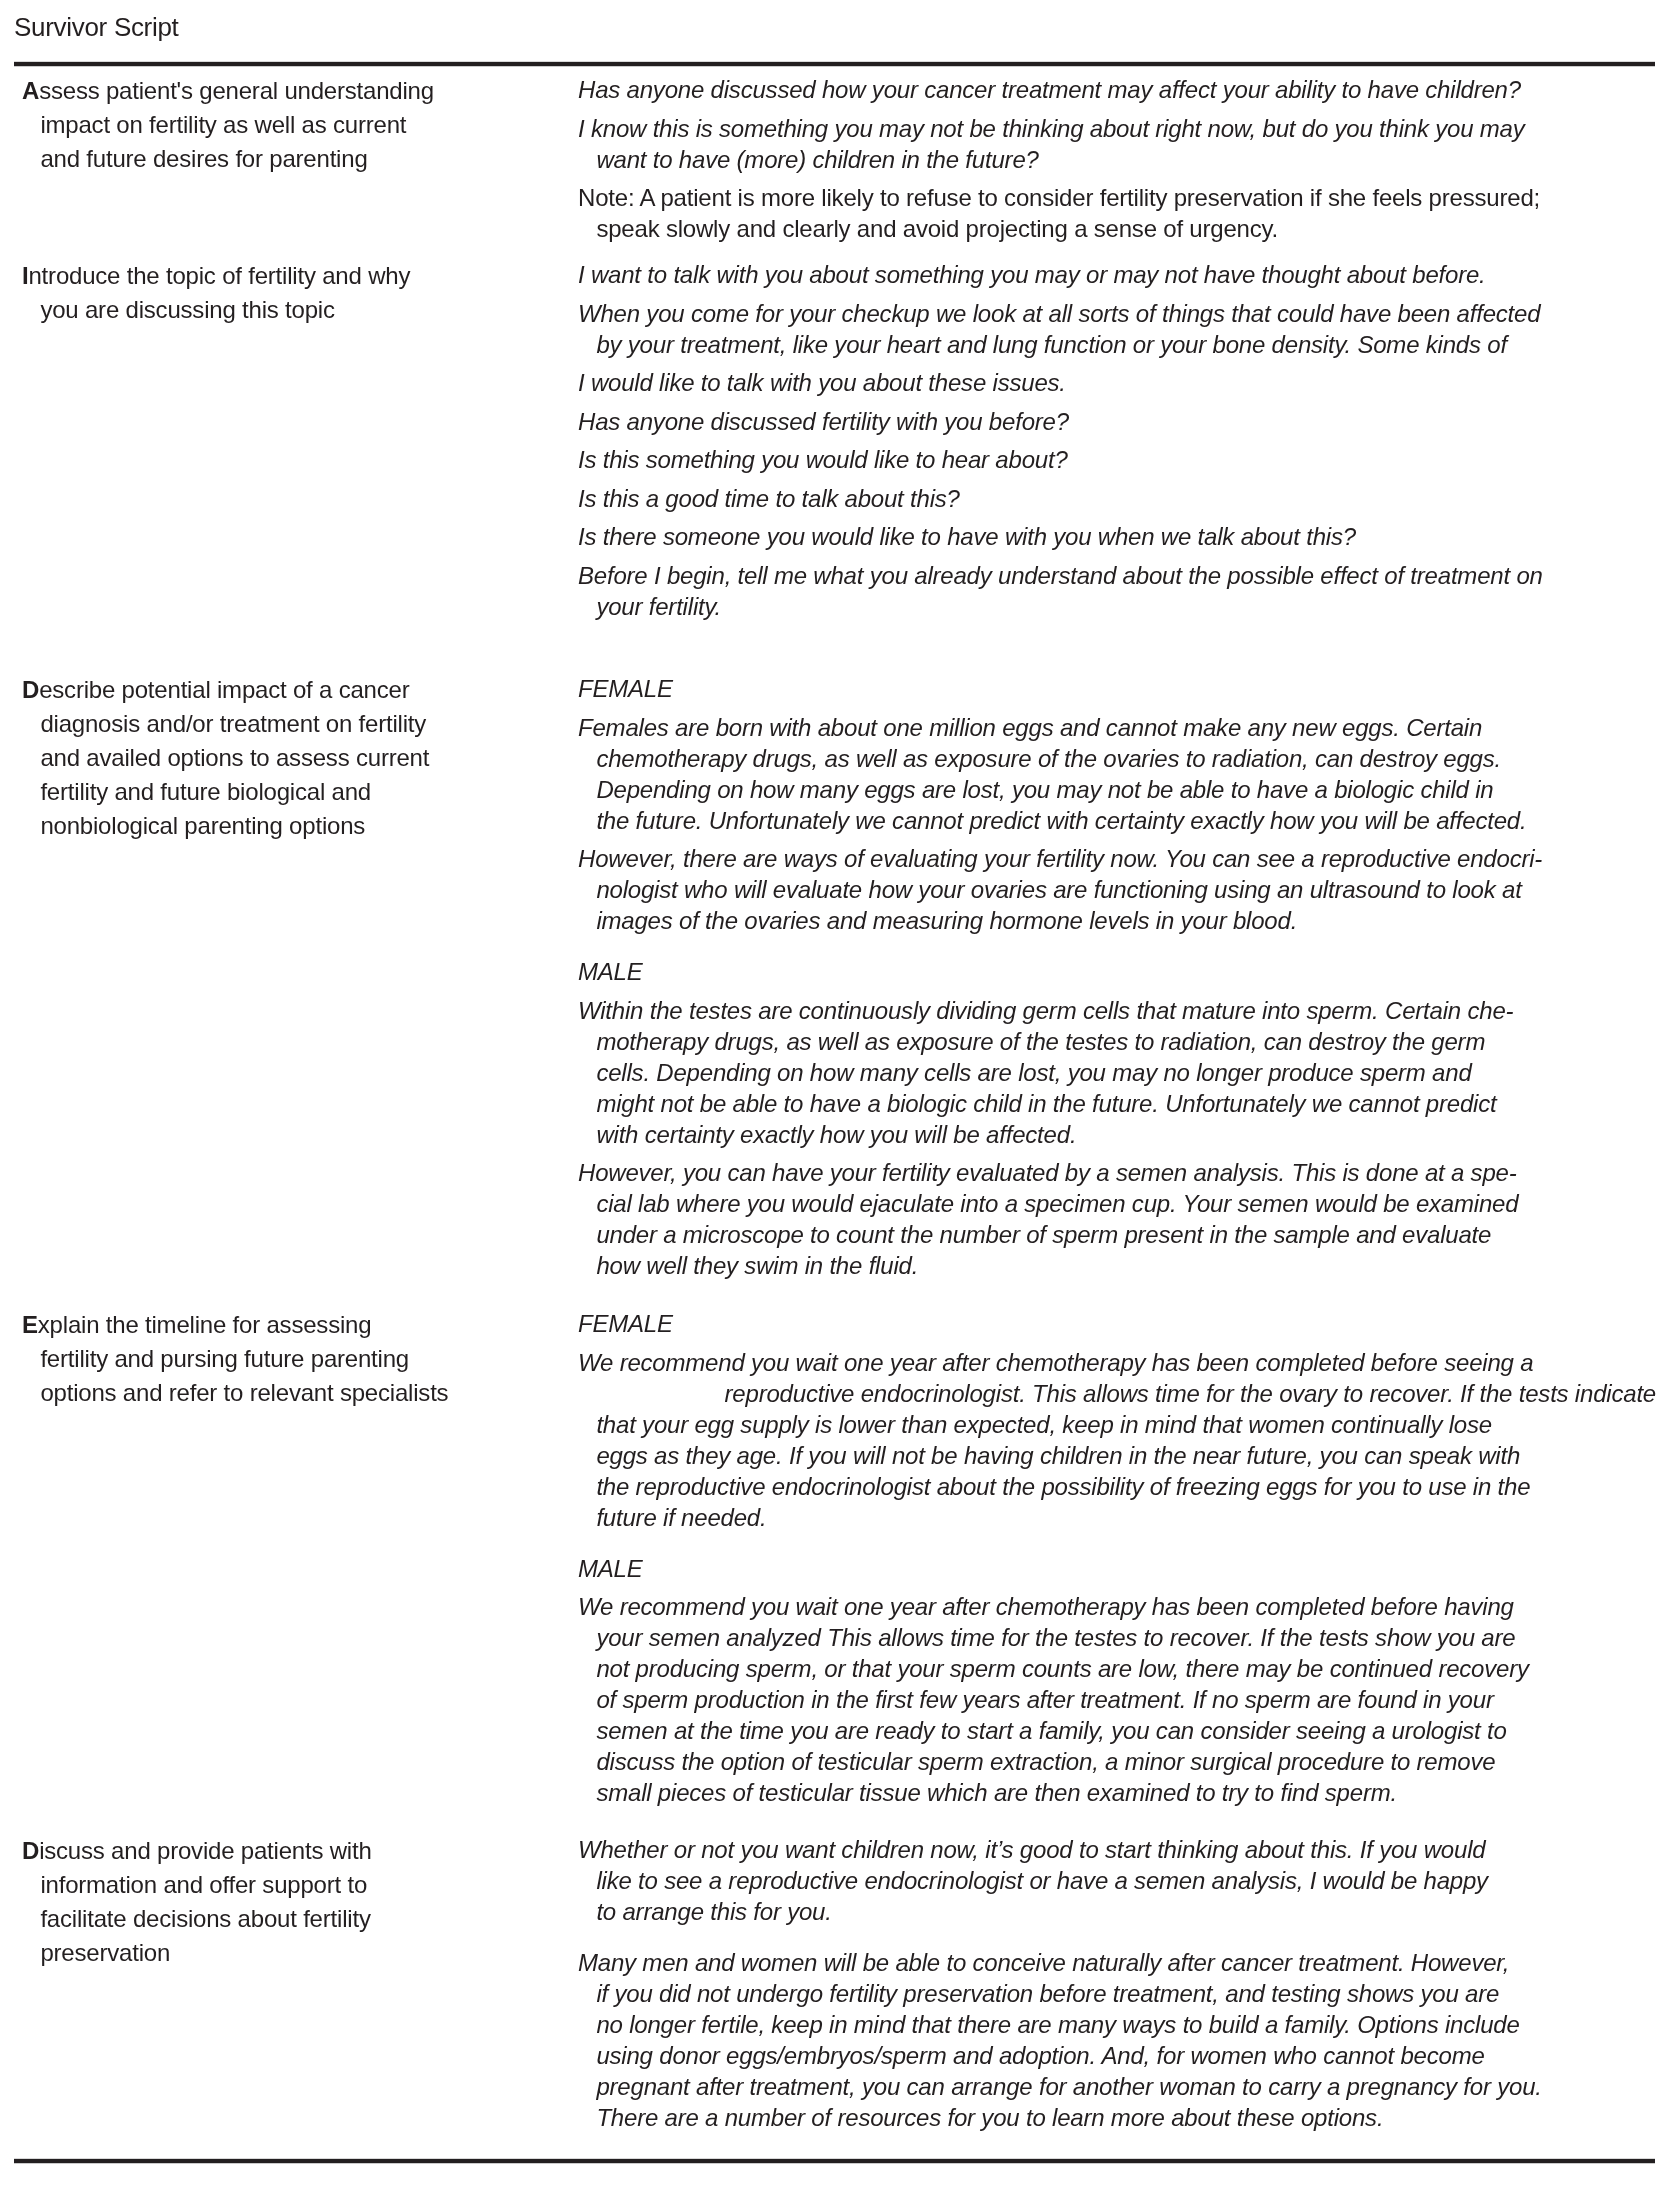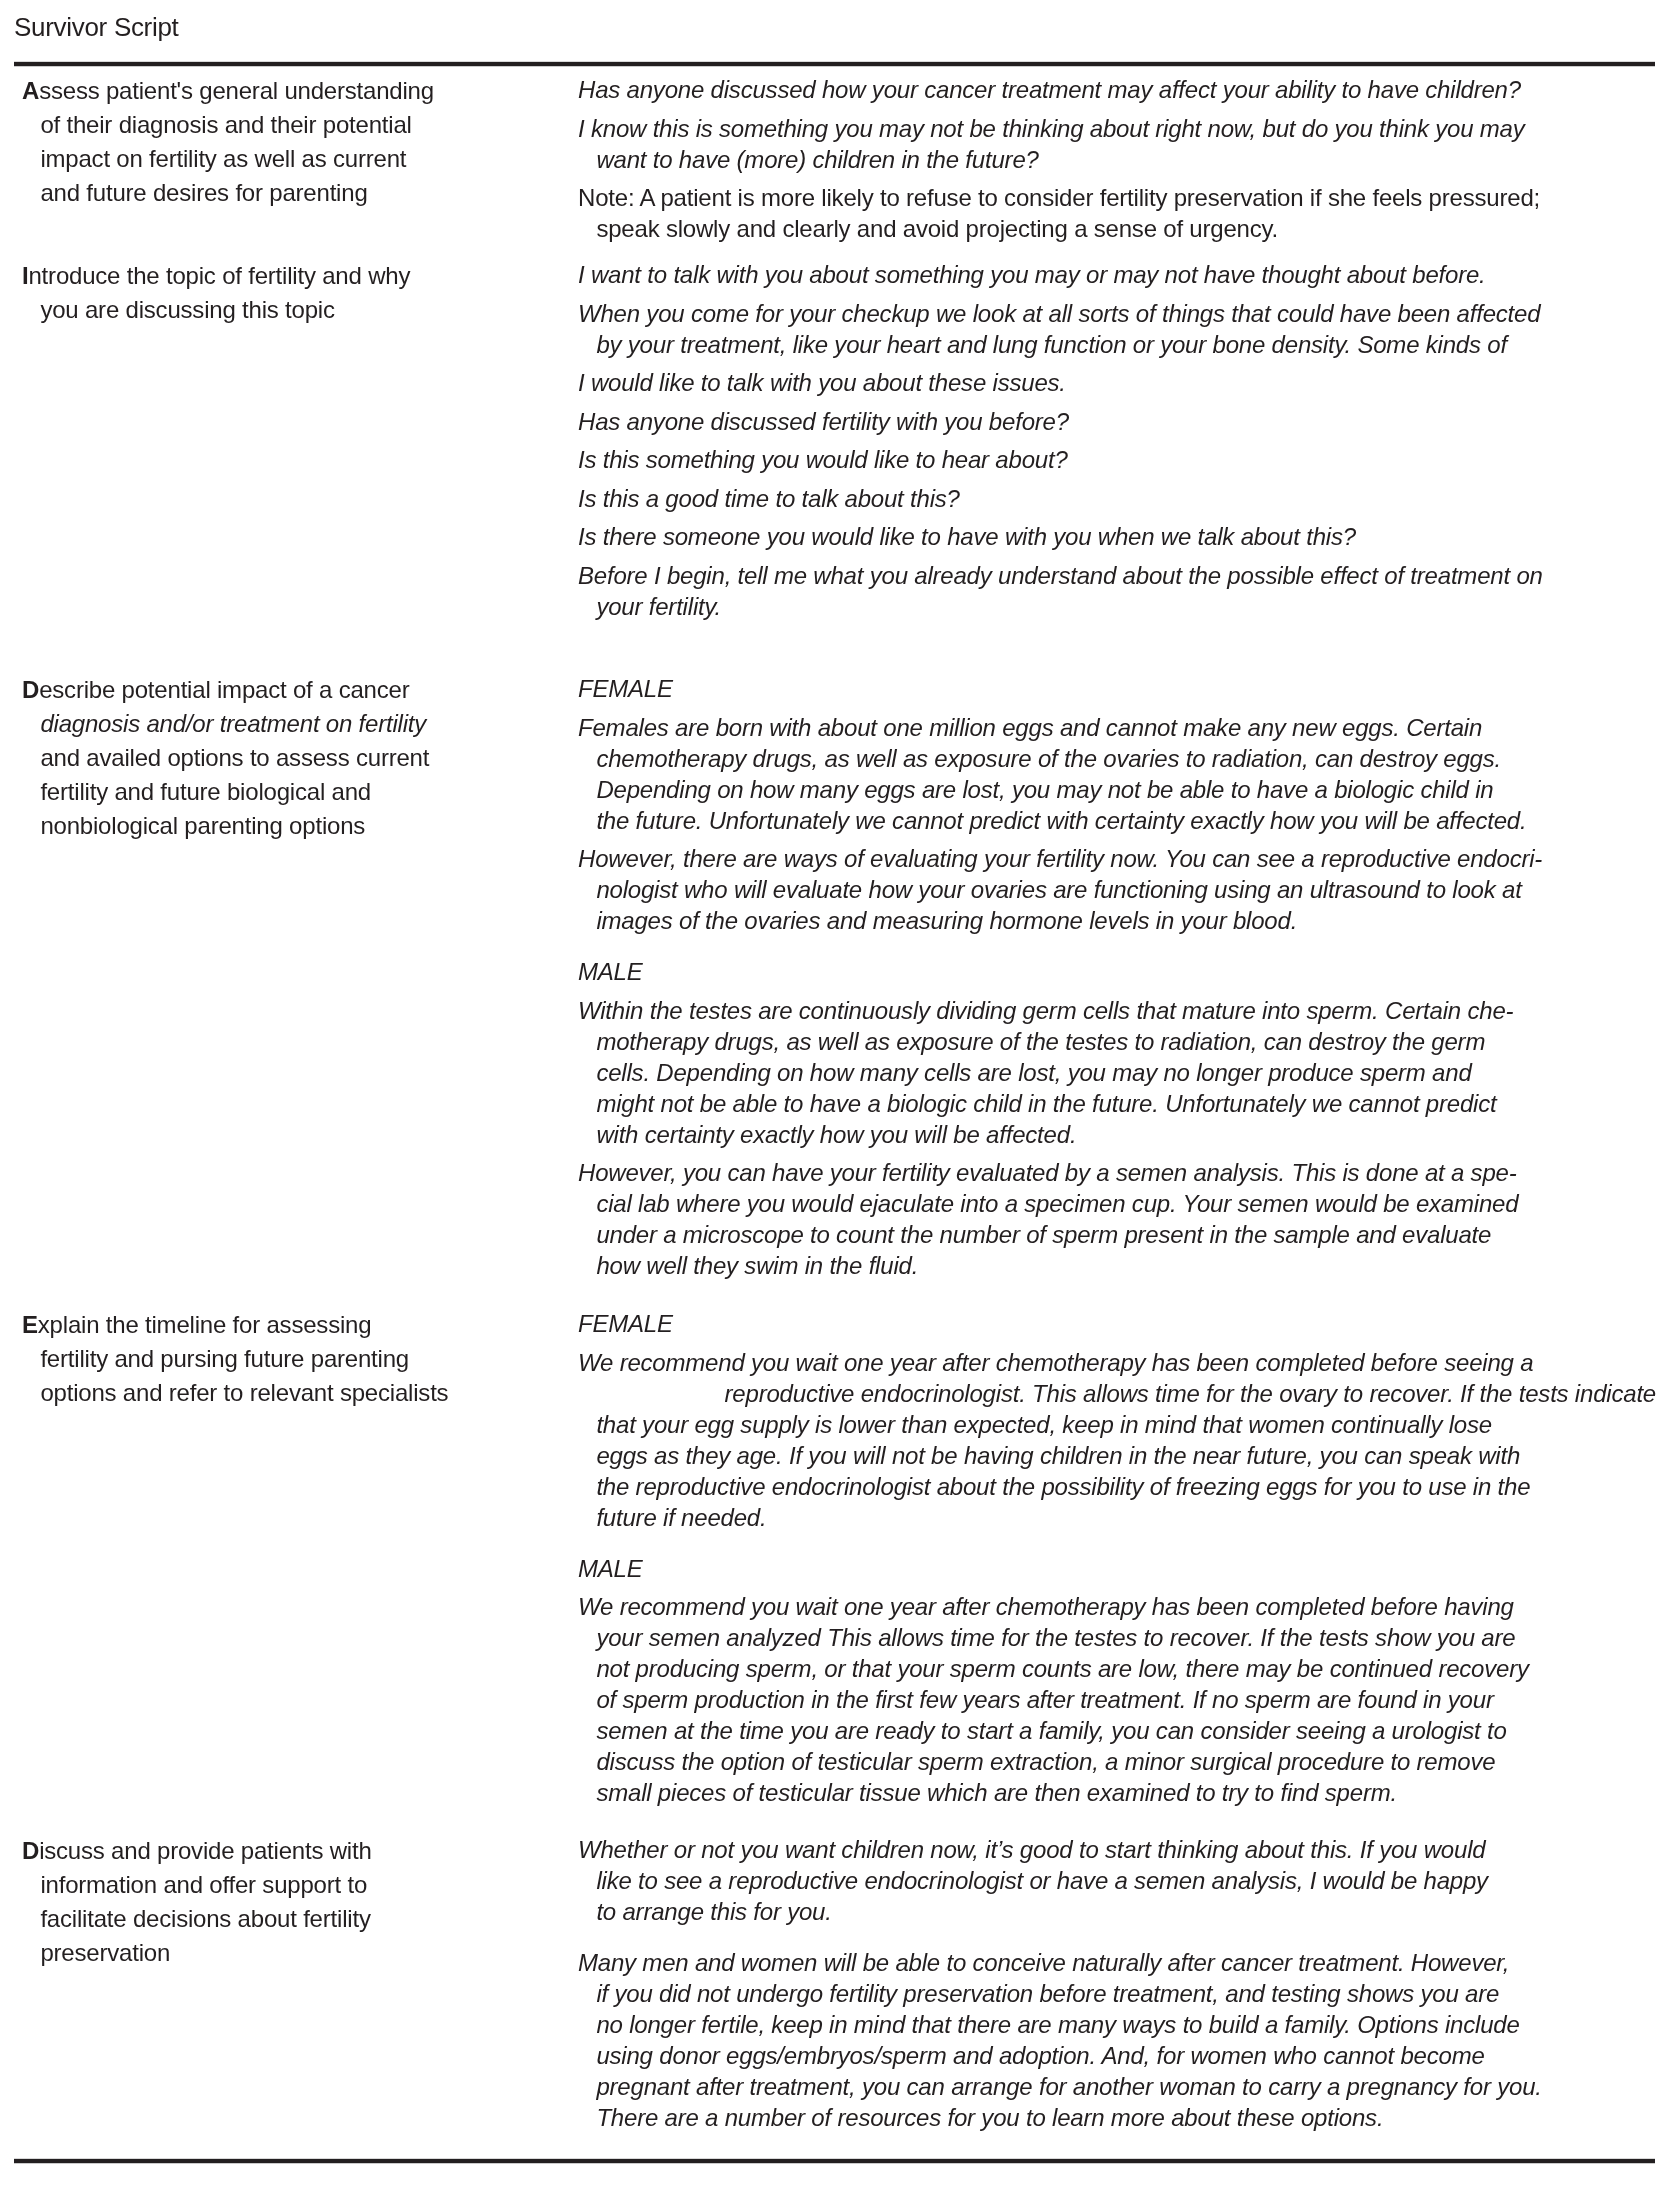--- a/index.html
+++ b/index.html
@@ -40,21 +40,20 @@
 </head>
 <body>
 
 <div class="title">Survivor Script</div>
 <div class="rule top"></div>
 
 <div id="rows">
     <div class="row" style="top: 74px;">
       <div class="left">
         <span class="line"><b>A</b><span>ssess patient's general understanding</span></span>
-        <span class="line" style="padding-left: 18.4px; text-indent: 0px;">of their diagnosis and their potential</span>
         <span class="line" style="padding-left: 18.4px; text-indent: 0px;">impact on fertility as well as current</span>
         <span class="line" style="padding-left: 18.4px; text-indent: 0px;">and future desires for parenting</span>
       </div>
       <div class="right">
         <div class="para">
           <span class="ln">Has anyone discussed how your cancer treatment may affect your ability to have children?</span>
         </div>
         <div class="para">
           <span class="ln">I know this is something you may not be thinking about right now, but do you think you may</span>
           <span class="ln" style="text-indent: 0px;">want to have (more) children in the future?</span>
@@ -95,21 +94,21 @@
         </div>
         <div class="para">
           <span class="ln">Before I begin, tell me what you already understand about the possible effect of treatment on</span>
           <span class="ln" style="text-indent: 0px;">your fertility.</span>
         </div>
       </div>
     </div>
     <div class="row" style="top: 673px;">
       <div class="left">
         <span class="line"><b>D</b><span>escribe potential impact of a cancer</span></span>
-        <span class="line" style="padding-left: 18.4px; text-indent: 0px; font-style: italic;">diagnosis and/or treatment on fertility</span>
+        <span class="line" style="padding-left: 18.4px; text-indent: 0px;">diagnosis and/or treatment on fertility</span>
         <span class="line" style="padding-left: 18.4px; text-indent: 0px;">and availed options to assess current</span>
         <span class="line" style="padding-left: 18.4px; text-indent: 0px;">fertility and future biological and</span>
         <span class="line" style="padding-left: 18.4px; text-indent: 0px;">nonbiological parenting options</span>
       </div>
       <div class="right">
         <div class="subhead"><span class="ln">FEMALE</span></div>
         <div class="para">
           <span class="ln">Females are born with about one million eggs and cannot make any new eggs. Certain</span>
           <span class="ln" style="text-indent: 0px;">chemotherapy drugs, as well as exposure of the ovaries to radiation, can destroy eggs.</span>
           <span class="ln" style="text-indent: 0px;">Depending on how many eggs are lost, you may not be able to have a biologic child in</span>

